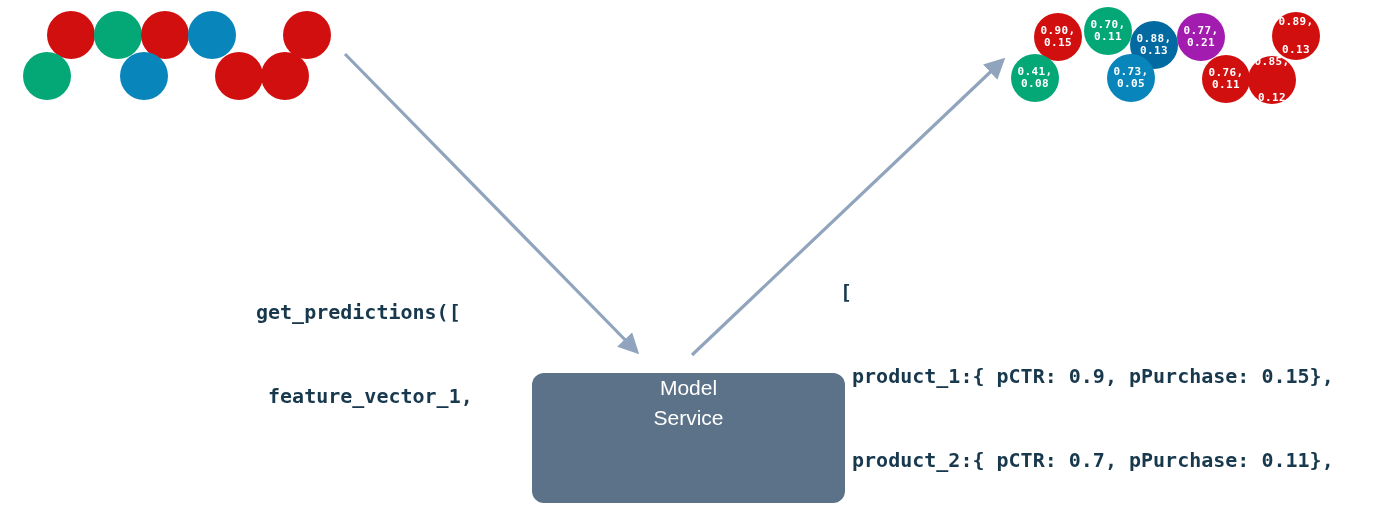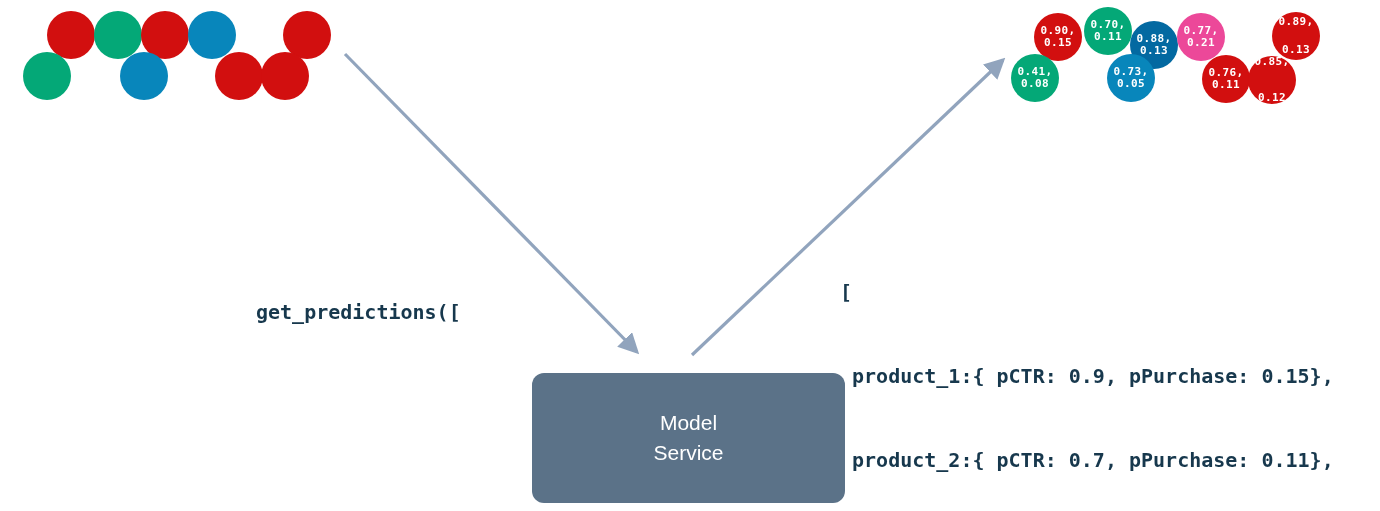--- a/index.html
+++ b/index.html
@@ -44,21 +44,21 @@
   #model-box {
     position: absolute;
     left: 532px;
     top: 373px;
     width: 313px;
     height: 130px;
     border-radius: 12px;
     display: flex;
     flex-direction: column;
     align-items: center;
-    justify-content: center;
+    justify-content: flex-start;
     font-family: "Liberation Sans", sans-serif;
     font-size: 21px;
     font-weight: 500;
     line-height: 30px;
     color: #ffffff;
     text-align: center;
   }
 </style>
 </head>
 <body>
@@ -92,21 +92,21 @@
         <div class="val">0.15</div>
       </div>
       <div class="circle" style="left: 1084px; top: 7px; background: rgb(4, 168, 119);">
         <div class="val">0.70,</div>
         <div class="val">0.11</div>
       </div>
       <div class="circle" style="left: 1130px; top: 21px; background: #0369a1;">
         <div class="val">0.88,</div>
         <div class="val">0.13</div>
       </div>
-      <div class="circle" style="left: 1177px; top: 13px; background: #ec4899;">
+      <div class="circle" style="left: 1177px; top: 13px; background: #a21caf;">
         <div class="val">0.77,</div>
         <div class="val">0.21</div>
       </div>
       <div class="circle" style="left: 1272px; top: 12px; background: rgb(210, 15, 15); gap: 16px;">
         <div class="val">0.89,</div>
         <div class="val">0.13</div>
       </div>
       <div class="circle" style="left: 1011px; top: 54px; background: rgb(4, 168, 119);">
         <div class="val">0.41,</div>
         <div class="val">0.08</div>
@@ -120,20 +120,21 @@
         <div class="val">0.11</div>
       </div>
       <div class="circle" style="left: 1248px; top: 56px; background: rgb(210, 15, 15); justify-content: space-between;">
         <div class="val">0.85,</div>
         <div class="val">0.12</div>
       </div>
     </div>
 
   <div class="codeblock" id="request-code" style="left: 256px; top: 242px; color: rgb(23, 56, 77);">
     <div>get_predictions([</div>
+    <div> feature_vector_1,</div>
     
     
   </div>
 
   <div class="codeblock" id="response-code" style="left: 840px; top: 222px; color: rgb(23, 56, 77);">
     <div>[</div>
     <div> product_1:{ pCTR: 0.9, pPurchase: 0.15},</div>
     <div> product_2:{ pCTR: 0.7, pPurchase: 0.11},</div>
     
     

